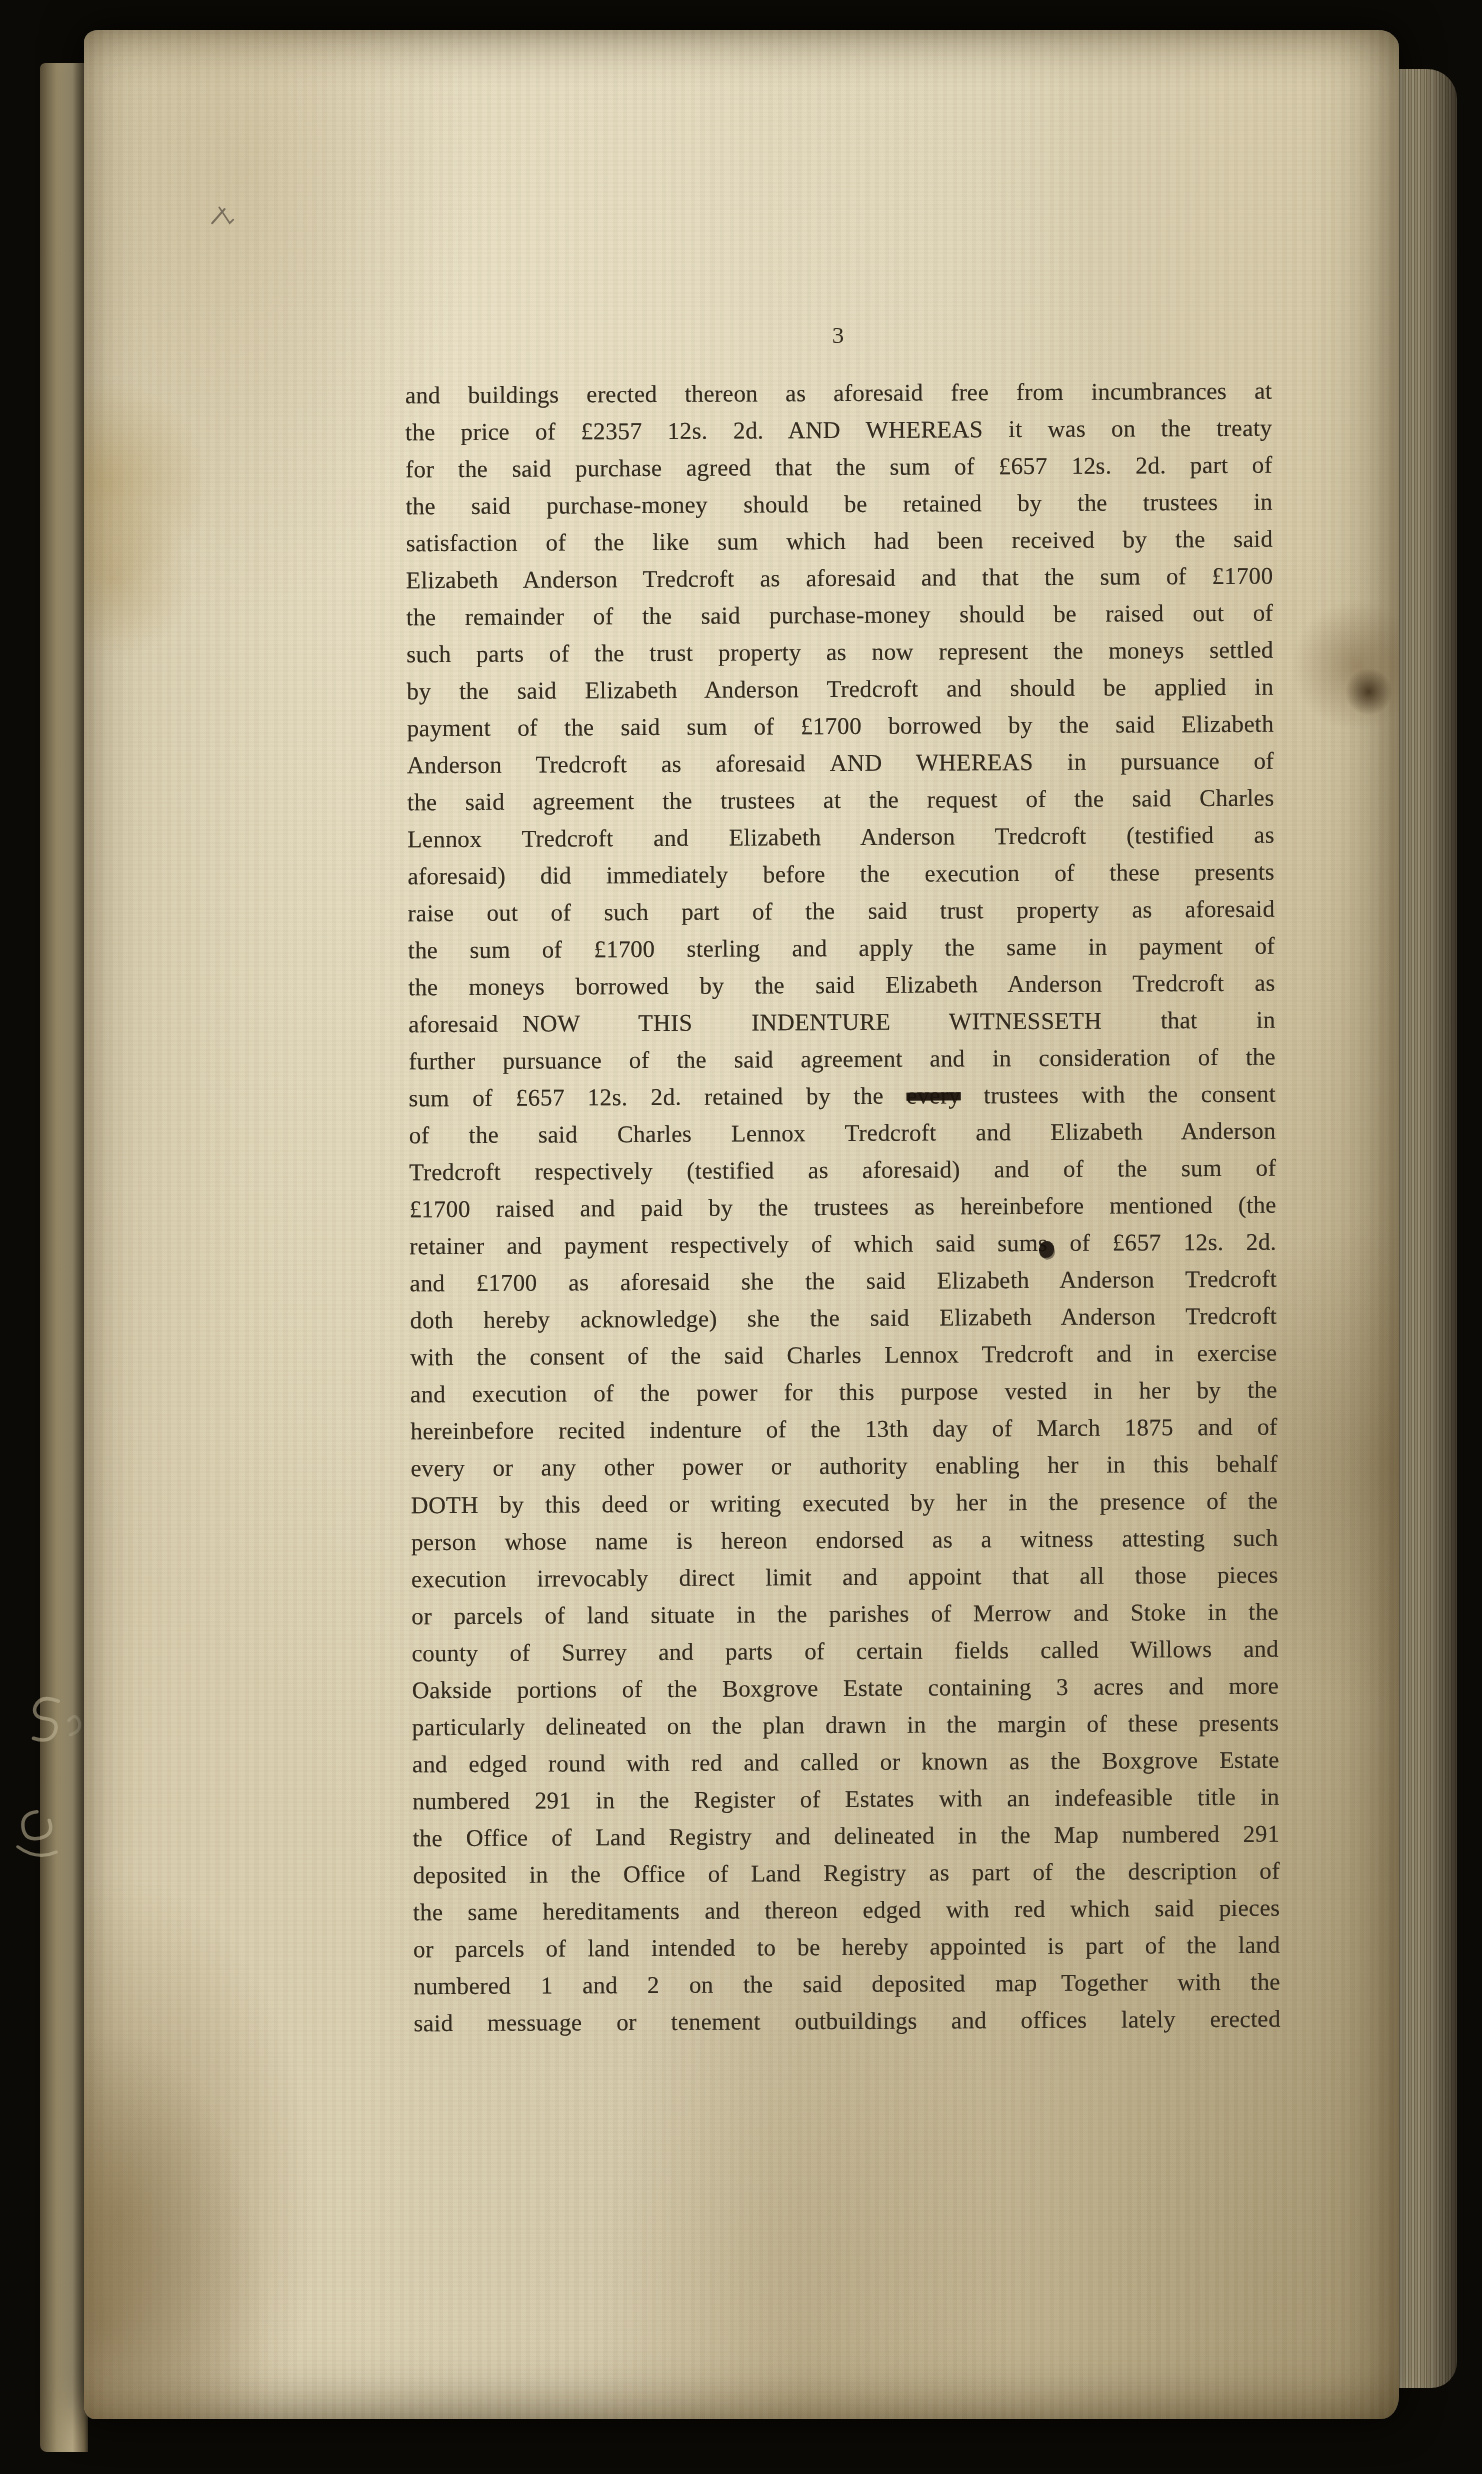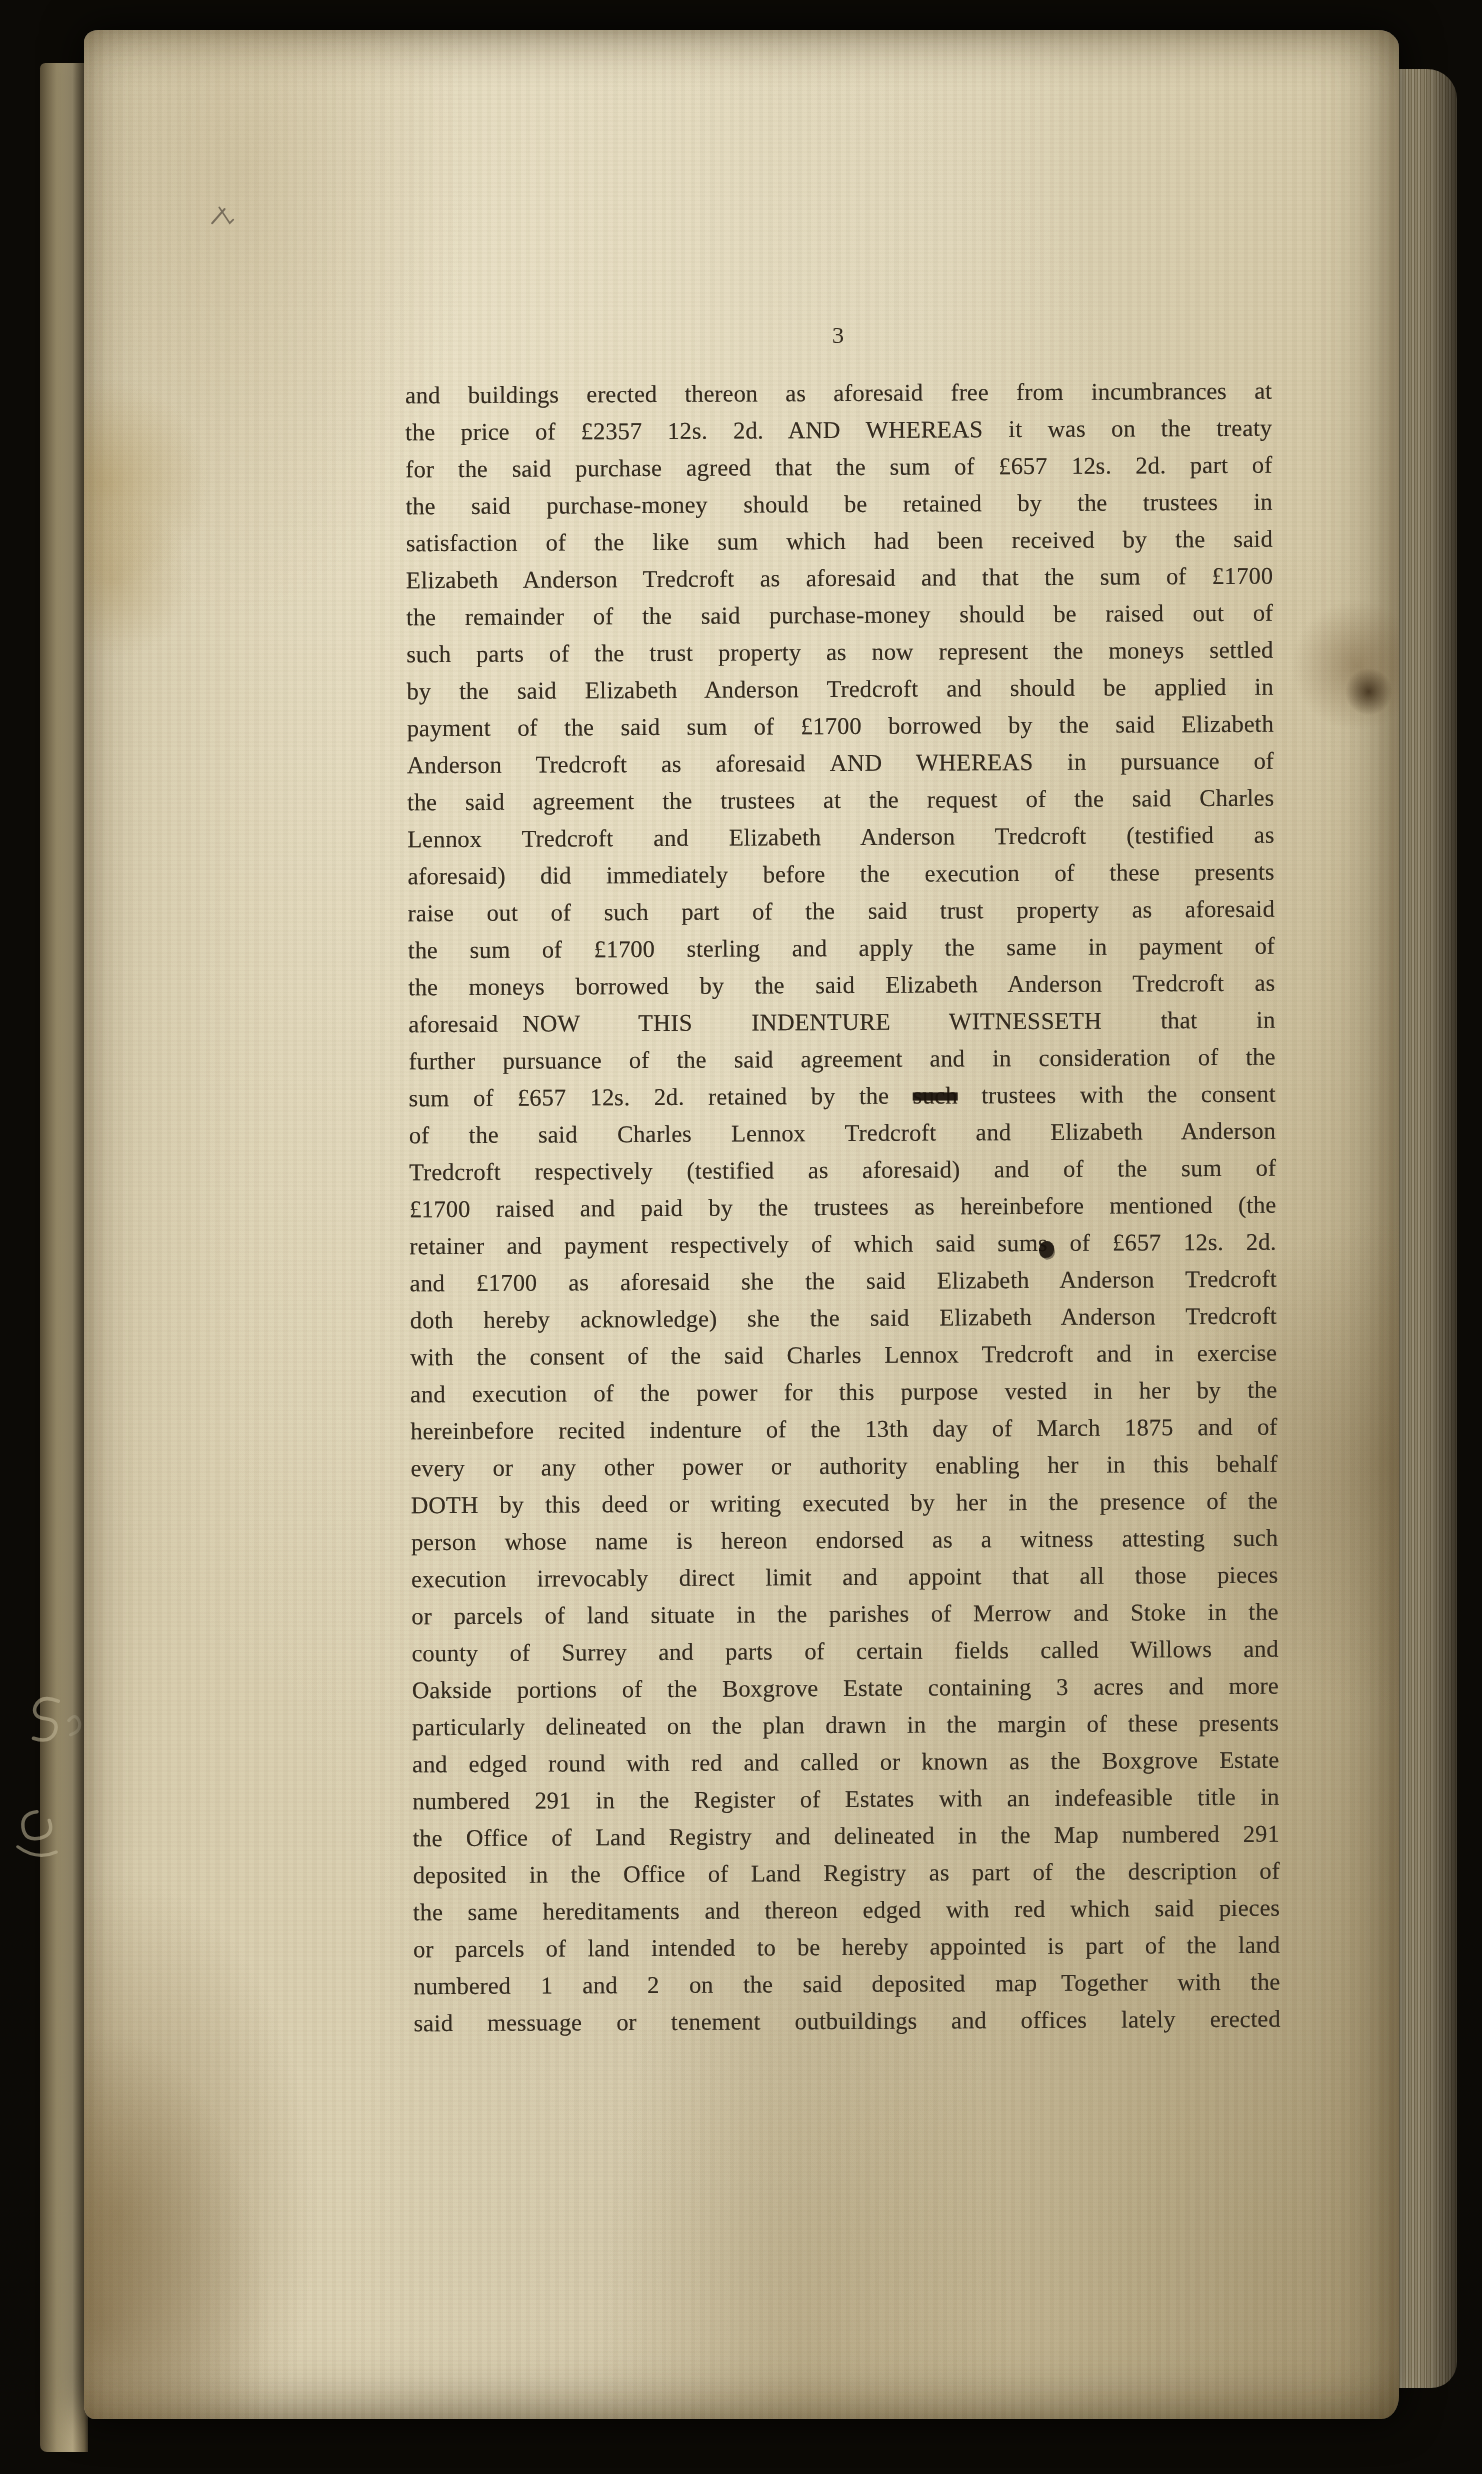--- a/index.html
+++ b/index.html
@@ -145,21 +145,21 @@
         <div class="line">payment of the said sum of £1700 borrowed by the said Elizabeth</div>
         <div class="line">Anderson Tredcroft as aforesaid AND WHEREAS in pursuance of</div>
         <div class="line">the said agreement the trustees at the request of the said Charles</div>
         <div class="line">Lennox Tredcroft and Elizabeth Anderson Tredcroft (testified as</div>
         <div class="line">aforesaid) did immediately before the execution of these presents</div>
         <div class="line">raise out of such part of the said trust property as aforesaid</div>
         <div class="line">the sum of £1700 sterling and apply the same in payment of</div>
         <div class="line">the moneys borrowed by the said Elizabeth Anderson Tredcroft as</div>
         <div class="line">aforesaid NOW THIS INDENTURE WITNESSETH that in</div>
         <div class="line">further pursuance of the said agreement and in consideration of the</div>
-        <div class="line">sum of £657 12s. 2d. retained by the <span class="struck">such</span> trustees with the consent</div>
+        <div class="line">sum of £657 12s. 2d. retained by the <span class="struck">every</span> trustees with the consent</div>
         <div class="line">of the said Charles Lennox Tredcroft and Elizabeth Anderson</div>
         <div class="line">Tredcroft respectively (testified as aforesaid) and of the sum of</div>
         <div class="line">£1700 raised and paid by the trustees as hereinbefore mentioned (the</div>
         <div class="line">retainer and payment respectively of which said sums of £657 12s. 2d.</div>
         <div class="line">and £1700 as aforesaid she the said Elizabeth Anderson Tredcroft</div>
         <div class="line">doth hereby acknowledge) she the said Elizabeth Anderson Tredcroft</div>
         <div class="line">with the consent of the said Charles Lennox Tredcroft and in exercise</div>
         <div class="line">and execution of the power for this purpose vested in her by the</div>
         <div class="line">hereinbefore recited indenture of the 13th day of March 1875 and of</div>
         <div class="line">every or any other power or authority enabling her in this behalf</div>

